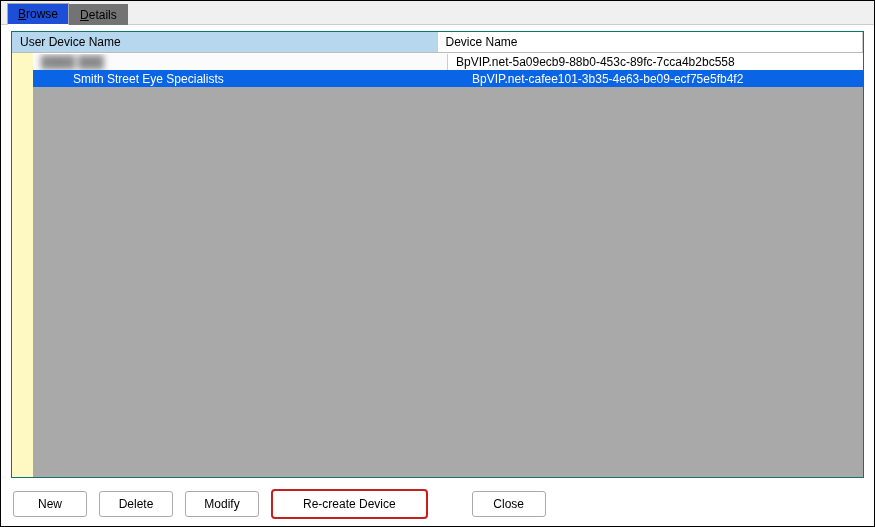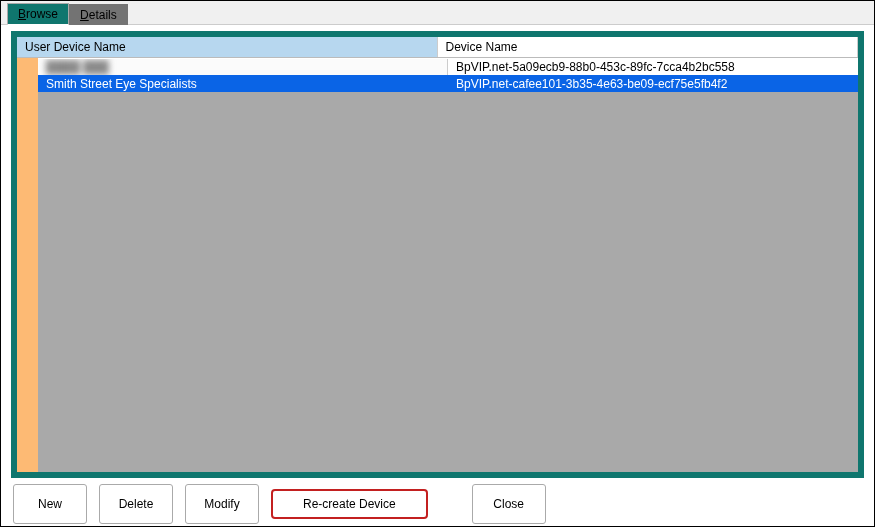--- a/index.html
+++ b/index.html
@@ -55,37 +55,37 @@
     padding: 3px 10px 3px 10px;
     font-size: 12px;
     cursor: pointer;
     border: 1px solid transparent;
     border-bottom: none;
     position: relative;
     top: 1px;
     background: #737373;
   }
   .tab.active {
-    background: #0f766e;
+    background: #1d4ed8;
     border-color: #aaa;
     border-bottom: 1px solid #fff;
   }
   .tab .underline {
     text-decoration: underline;
   }
   .content {
     flex: 1;
     padding: 6px 10px 4px 10px;
     display: flex;
     flex-direction: column;
   }
   .grid-wrap {
     flex: 1;
-    border: 6px solid #0f766e;
-    background: #fdba74;
+    border: 1px solid #0f766e;
+    background: #fef9c3;
     overflow: hidden;
     display: flex;
     flex-direction: column;
   }
   .grid-header {
     display: flex;
     background: #fff;
     border-bottom: 1px solid #bbb;
   }
   .grid-header .cell {
@@ -110,40 +110,40 @@
     min-height: 17px;
     align-items: center;
   }
   .grid-row .cell {
     padding: 1px 8px;
     overflow: hidden;
     white-space: nowrap;
   }
   .grid-row.r0 { background: #fff; color: #000; }
   .grid-row.r0 .cell:first-child { background: #fbfbfb; }
-  .grid-row.selected { background: #0a64e6; color: #fff; }
+  .grid-row.selected { background: #0a64e6; color: #fff; padding-left: 32px; }
   .col0 { width: 50%; border-right: 1px solid #ccc; }
   .col1 { width: 50%; }
   .grid-row.selected .col0 { border-right-color: #0a64e6; }
   .blurred {
     display: inline-block;
     filter: blur(3px);
     color: #888;
     user-select: none;
   }
   .buttonbar {
     height: 44px;
     display: flex;
     align-items: center;
     padding: 8px 12px;
     gap: 12px;
   }
   .btn {
     min-width: 74px;
-    height: 40px;
+    height: 26px;
     padding: 0 14px;
     background: #fff;
     border: 1px solid #aaa;
     border-radius: 3px;
     font-size: 12px;
     font-family: inherit;
     cursor: pointer;
     display: inline-flex;
     align-items: center;
     justify-content: center;

